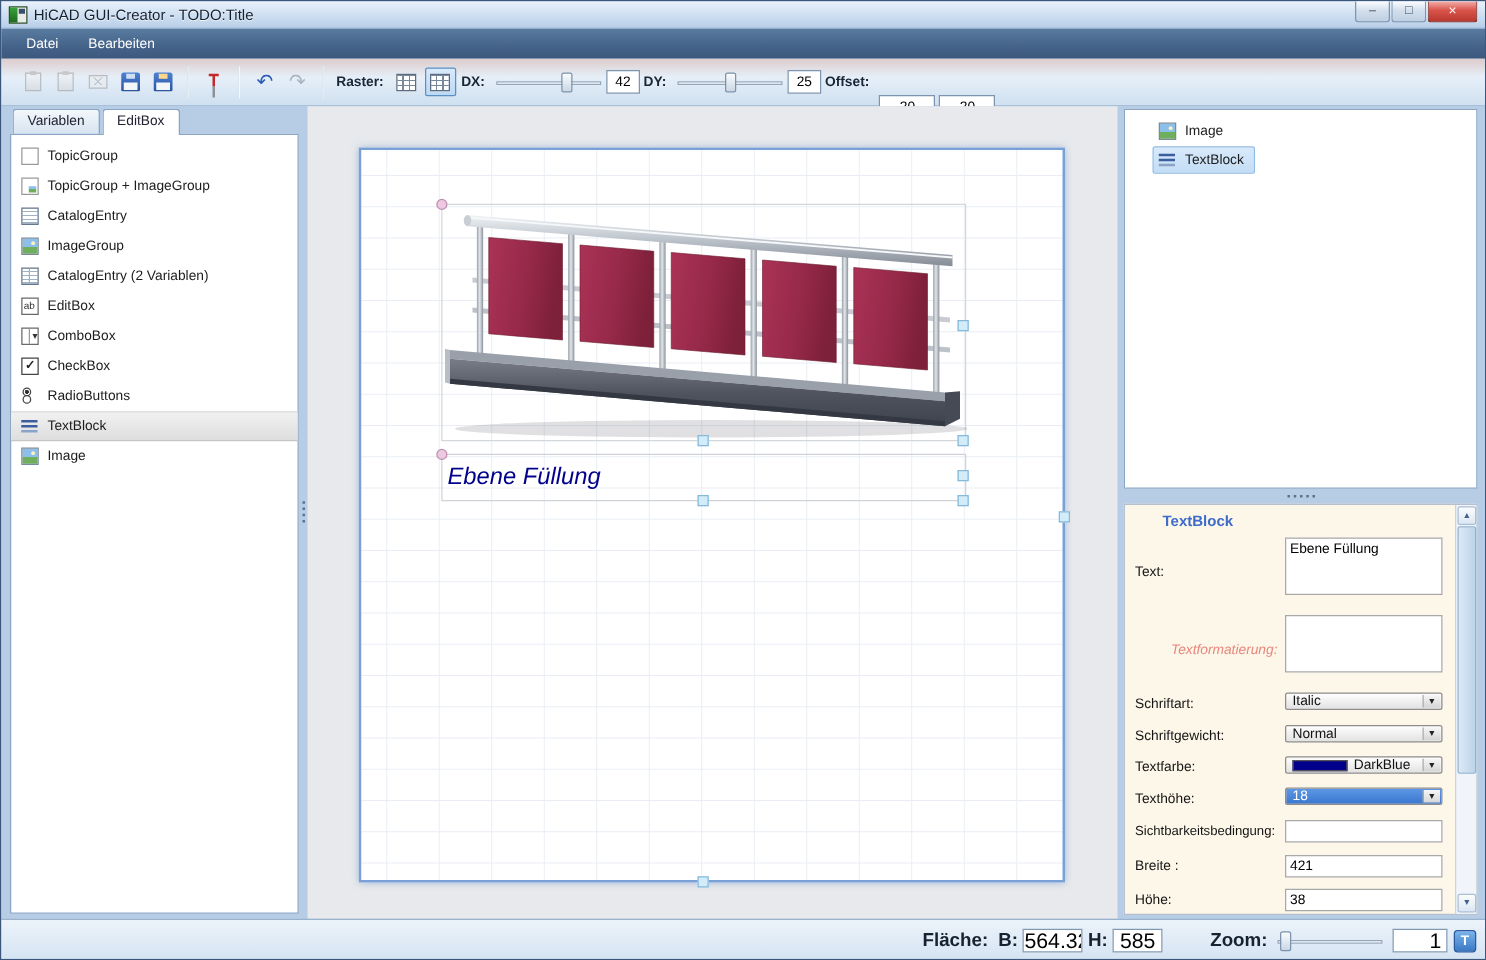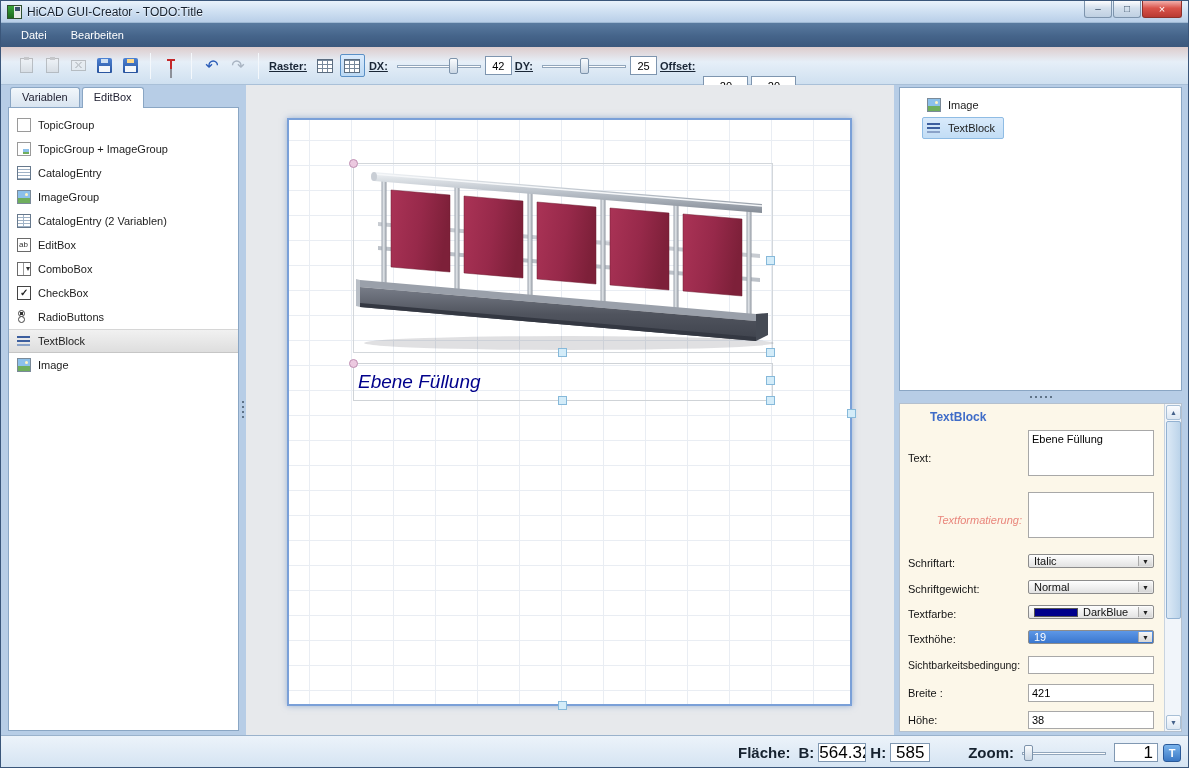--- a/index.html
+++ b/index.html
@@ -41,21 +41,21 @@
   .floppy { width:15px; height:15px; background:linear-gradient(#4d82d4,#29549e); border-radius:2px 2px 1px 1px; position:relative; }
   .floppy::before { content:""; position:absolute; left:4px; top:1px; width:7px; height:4px; background:#cfe0f2; }
   .floppy::after { content:""; position:absolute; left:2px; bottom:1px; width:11px; height:6px; background:#f4f7fa; }
   .floppy.alt::before { background:#ffd98a; }
   .pinicon { width:16px; height:16px; position:relative; }
   .pinicon::before { content:""; position:absolute; left:7px; top:2px; width:2px; height:9px; background:#c42а; background:#c4282a; box-shadow:0 9px 0 #8c9099; }
   .pinicon::after { content:""; position:absolute; left:4px; top:1px; width:8px; height:2px; background:#c4282a; }
   .arrowglyph { font-size:16px; line-height:1; }
   .undo { color:#2a5cb8; }
   .redo { color:#a9b4c2; }
-  .tlabel { font-size:11px; font-weight:bold; color:#1a2636; margin:0 5px 0 3px;text-decoration:underline; }
+  .tlabel { font-size:11px; font-weight:bold; color:#1a2636; margin:0 5px 0 3px; }
   .gbtn { width:25px; height:23px; border:1px solid transparent; border-radius:2px; display:flex; align-items:center; justify-content:center; margin:0 1px; }
   .gbtn.sel { background:linear-gradient(#d9eafc,#bcd9f4); border-color:#5a90c6; }
   .gicon { width:16px; height:14px; border:1px solid #5c6d80; background-color:#fff;
     background-image:repeating-linear-gradient(90deg,transparent 0 4px,#77889b 4px 5px),
                      repeating-linear-gradient(0deg,transparent 0 3px,#77889b 3px 4px); }
   .gicon.blue { background-image:repeating-linear-gradient(90deg,transparent 0 4px,#5c7astro 0),repeating-linear-gradient(90deg,transparent 0 4px,#50688a 4px 5px),
                      repeating-linear-gradient(0deg,transparent 0 3px,#50688a 3px 4px),
                      linear-gradient(90deg,#5a9ade 0 5px,transparent 5px),
                      linear-gradient(180deg,#5a9ade 0 4px,transparent 4px); }
   .tslider { width:84px; height:18px; position:relative; margin:0 4px; }
@@ -403,21 +403,21 @@
 
         <span class="plabel" style="top:204px">Textfarbe:</span>
         <div class="combo" style="top:201px">
           <span class="swatch"></span>
           <span>DarkBlue</span>
           <span class="carrow">▼</span>
         </div>
 
         <span class="plabel" style="top:229px">Texthöhe:</span>
         <div class="combo hl" style="top:226px">
-          <span>19</span>
+          <span>18</span>
           <span class="carrow">▼</span>
         </div>
 
         <span class="plabel small" style="top:255px">Sichtbarkeitsbedingung:</span>
         <input class="pinput" style="top: 252px;" value="">
 
         <span class="plabel" style="top:283px">Breite :</span>
         <input class="pinput" style="top: 280px;" value="421">
 
         <span class="plabel" style="top:310px">Höhe:</span>

